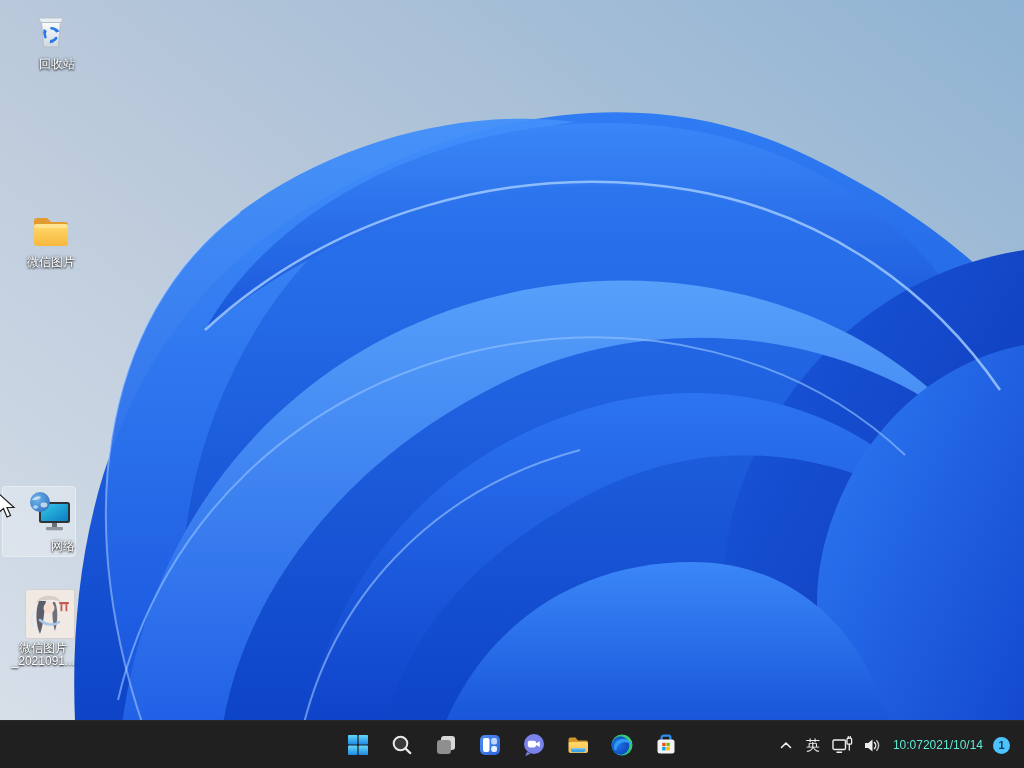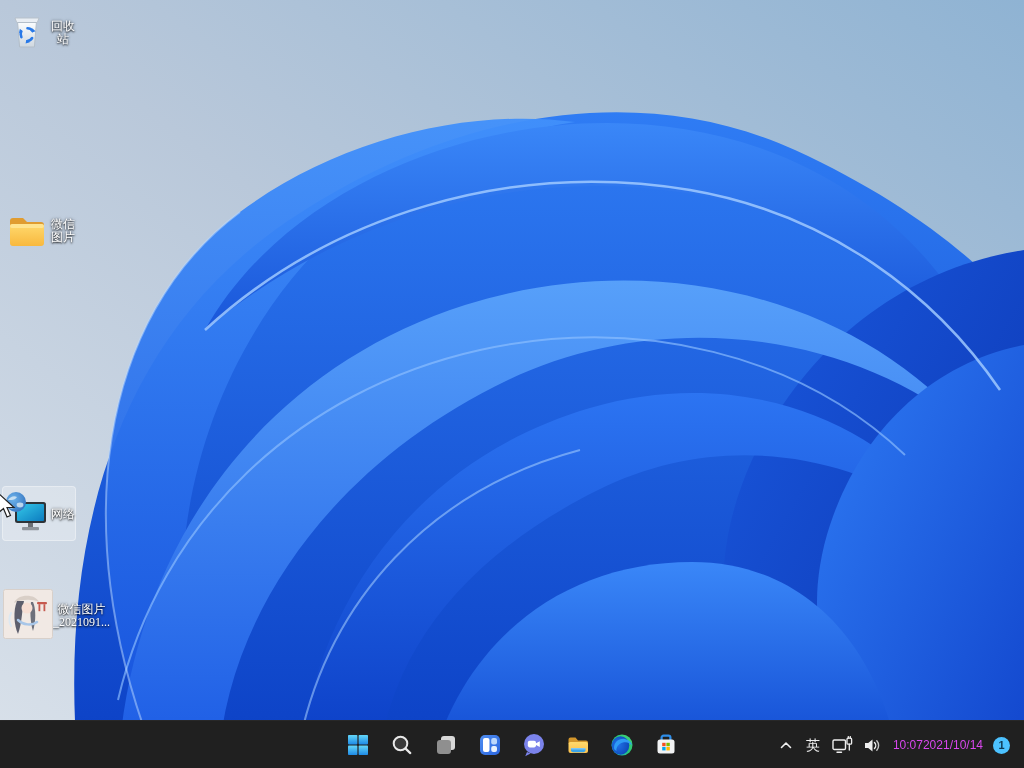--- a/index.html
+++ b/index.html
@@ -3,22 +3,22 @@
 <meta charset="utf-8">
 <style>
   * { margin:0; padding:0; box-sizing:border-box; }
   html,body { width:1024px; height:768px; overflow:hidden; }
   body { font-family:"Liberation Sans","DejaVu Sans",sans-serif; position:relative; background:#b6c7d9; }
   .stage { position:absolute; inset:0; width:1024px; height:768px; overflow:hidden; }
   .wallpaper { position:absolute; inset:0; }
   .defs-holder { position:absolute; width:0; height:0; }
 
   
-  .desktop-icon { position:absolute; left:2px; width:74px; display:flex; flex-direction:row;
-                  align-items:center; padding:3px 1px 4px; border-radius:4px;font-family:Liberation Serif, serif; }
+  .desktop-icon { position:absolute; left:2px; width:74px; display:flex; flex-direction:column;
+                  align-items:flex-end; padding:3px 1px 4px; border-radius:4px; }
   .desktop-icon.selected { background:rgba(255,255,255,.27); box-shadow:0 0 0 1px rgba(255,255,255,.35) inset; }
   .icon-art { width:48px; height:48px; position:relative; flex:0 0 auto; }
   .icon-art.thumb { width:50px; height:50px; }
   .icon-label { margin-top:3px; font-size:12px; line-height:13px; color:#fff; text-align:center;
                 max-width:72px; word-wrap:break-word;
                 text-shadow:0 1px 2px rgba(0,0,0,.9), 0 0 3px rgba(0,0,0,.55); }
   .icon-label .line { display:block; }
 
   
   .cursor { position:absolute; left:-3px; top:492px; z-index:50; }
@@ -27,21 +27,21 @@
   .taskbar { position:absolute; left:0; right:0; bottom:0; height:48px; background:#202020;
              display:flex; align-items:center; justify-content:center; z-index:40;
              border-top:1px solid rgba(255,255,255,.04); }
   .tb-center { display:flex; gap:4px; }
   .tb-btn { width:40px; height:40px; border-radius:5px; display:flex; align-items:center; justify-content:center; }
   .tray { position:absolute; right:14px; top:0; height:48px; display:flex; align-items:center; }
   .tray-item { height:40px; display:flex; align-items:center; justify-content:center;
                padding:0 6px; border-radius:5px; color:#eee; }
   .tray-status { gap:10px; }
   .ime { font-size:14px; line-height:40px; }
-  .clock { text-align:right; font-size:12px; line-height:15px; color:#d946ef; padding:0 5px; }
+  .clock { text-align:right; font-size:12px; line-height:15px; color:#5eead4; padding:0 5px; }
   .badge { width:17px; height:17px; border-radius:50%; background:#4cc2ff; color:#0f3a54;
            font-size:11px; font-weight:bold; display:flex; align-items:center; justify-content:center;
            margin-left:5px; }
 </style>
 </head>
 <body>
 
 <div class="stage">
 
   <svg class="defs-holder" aria-hidden="true">

